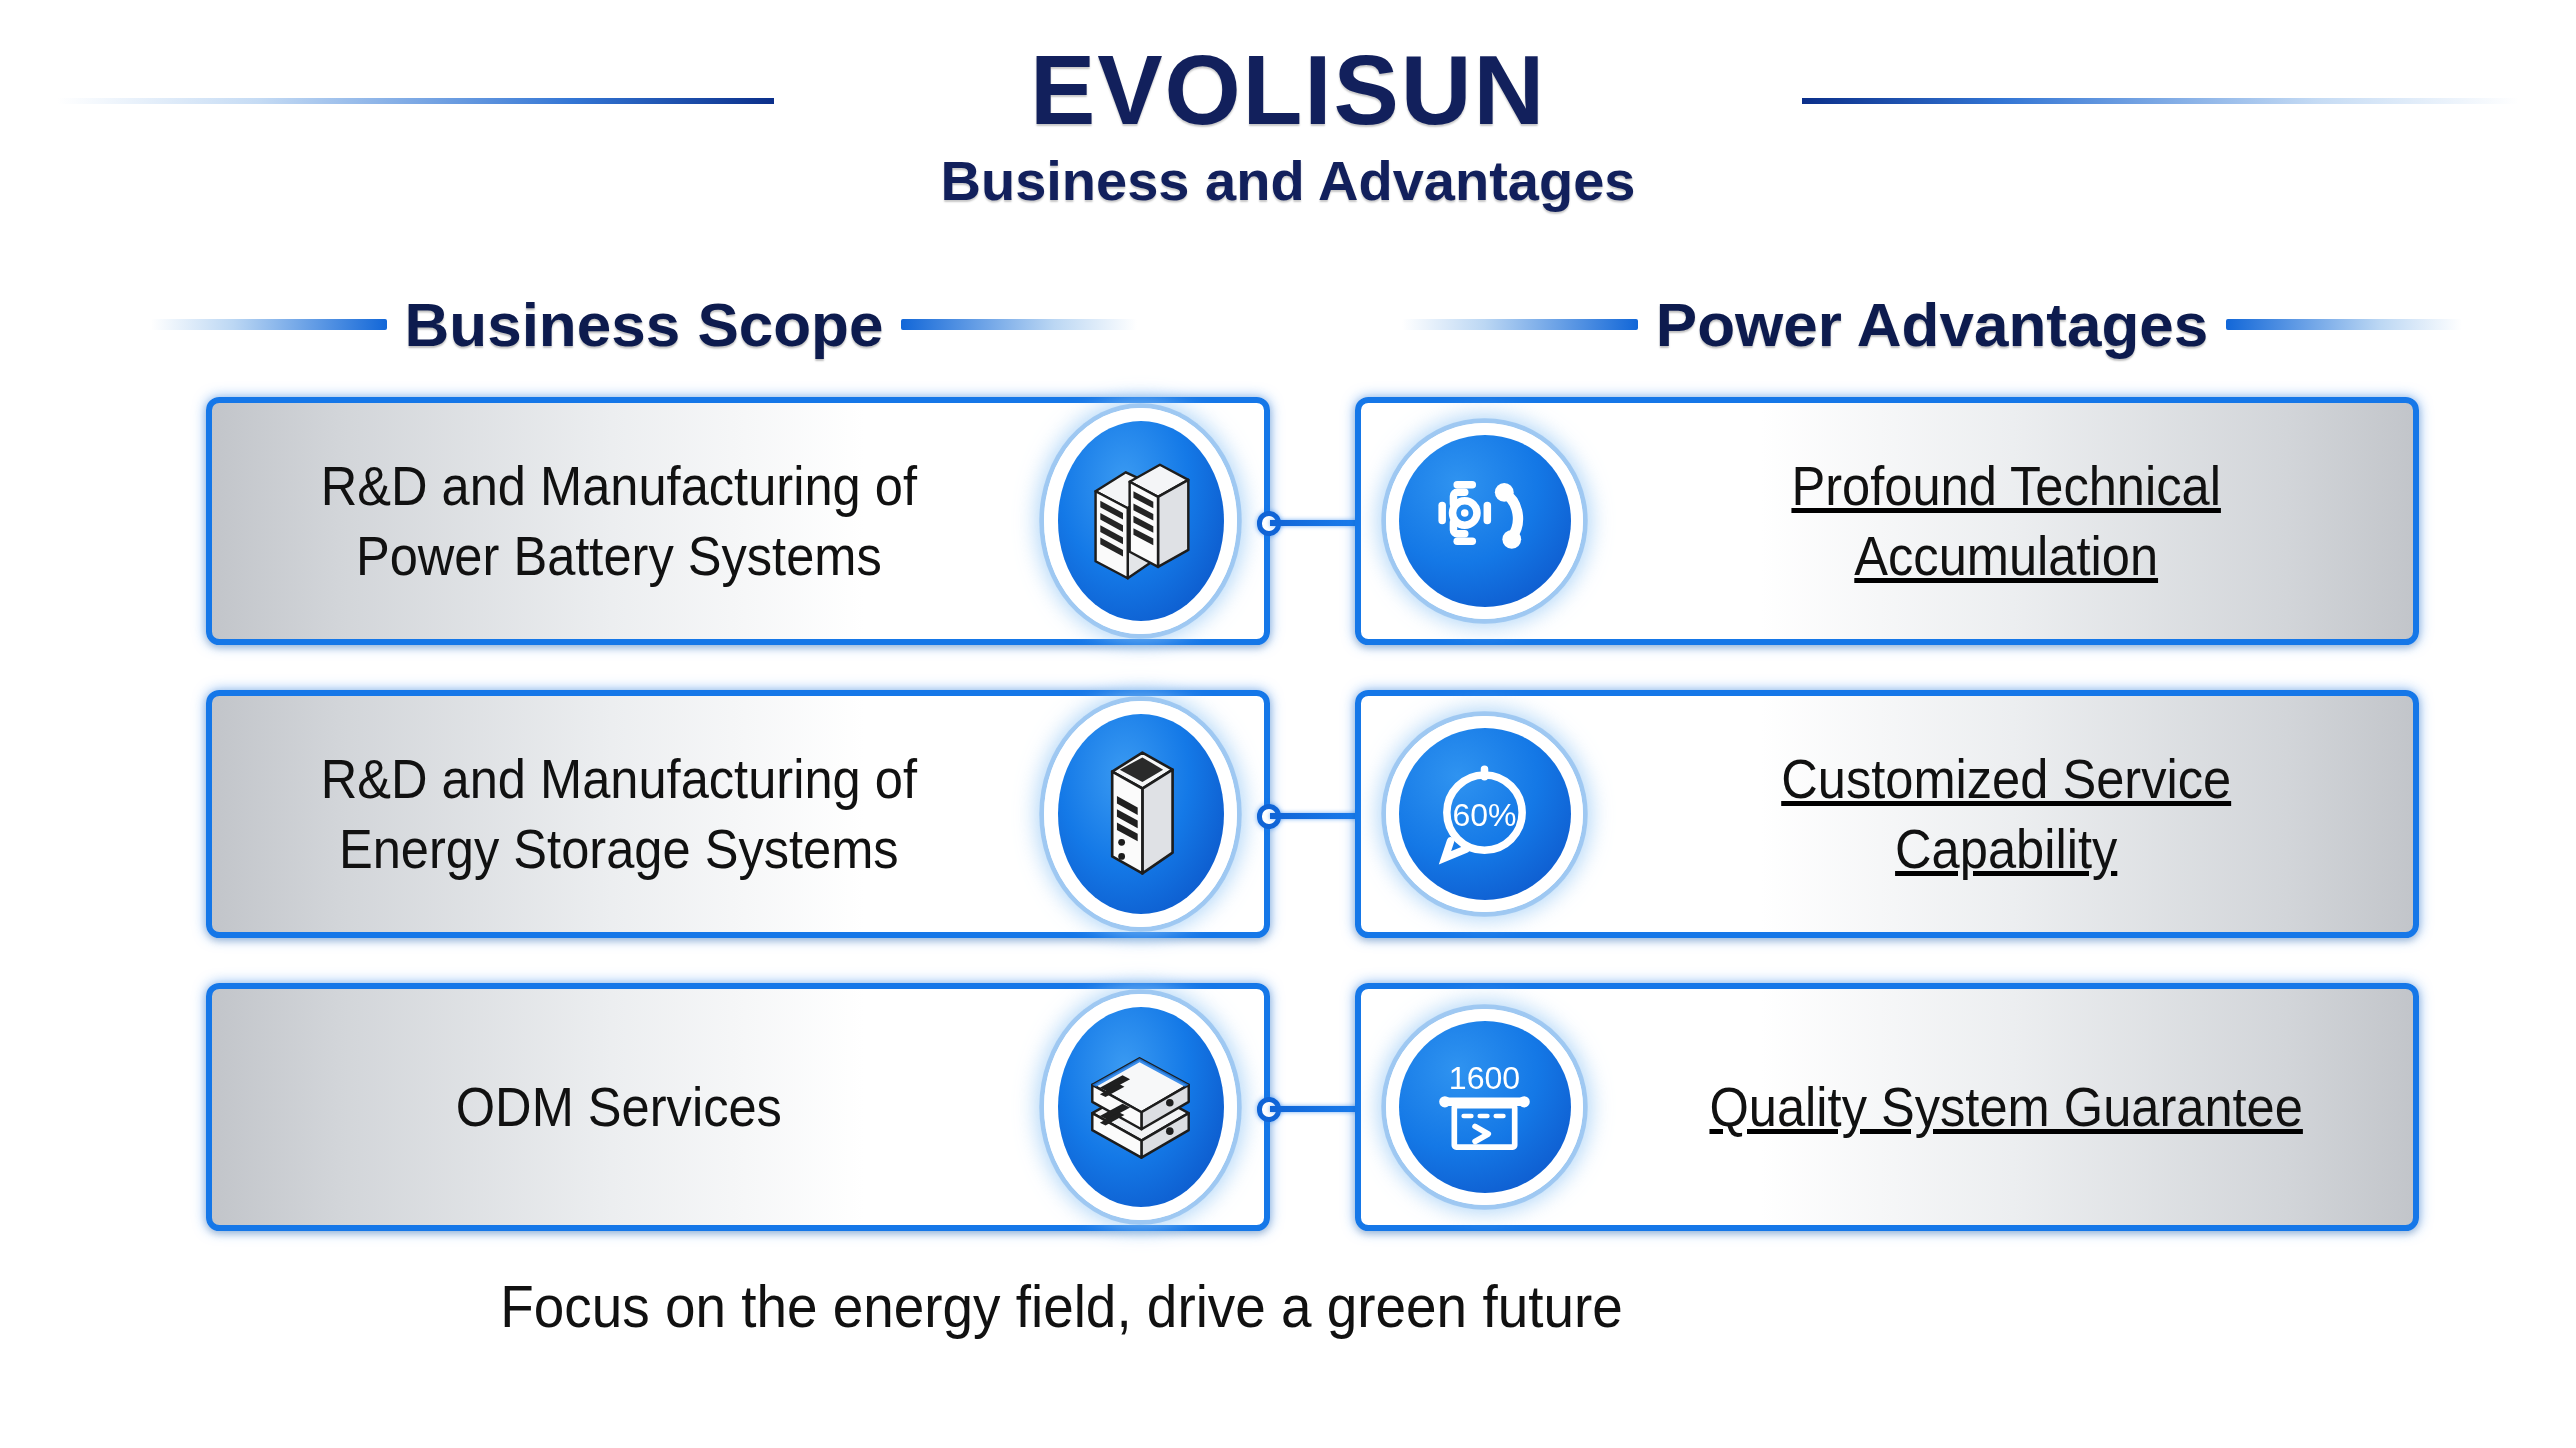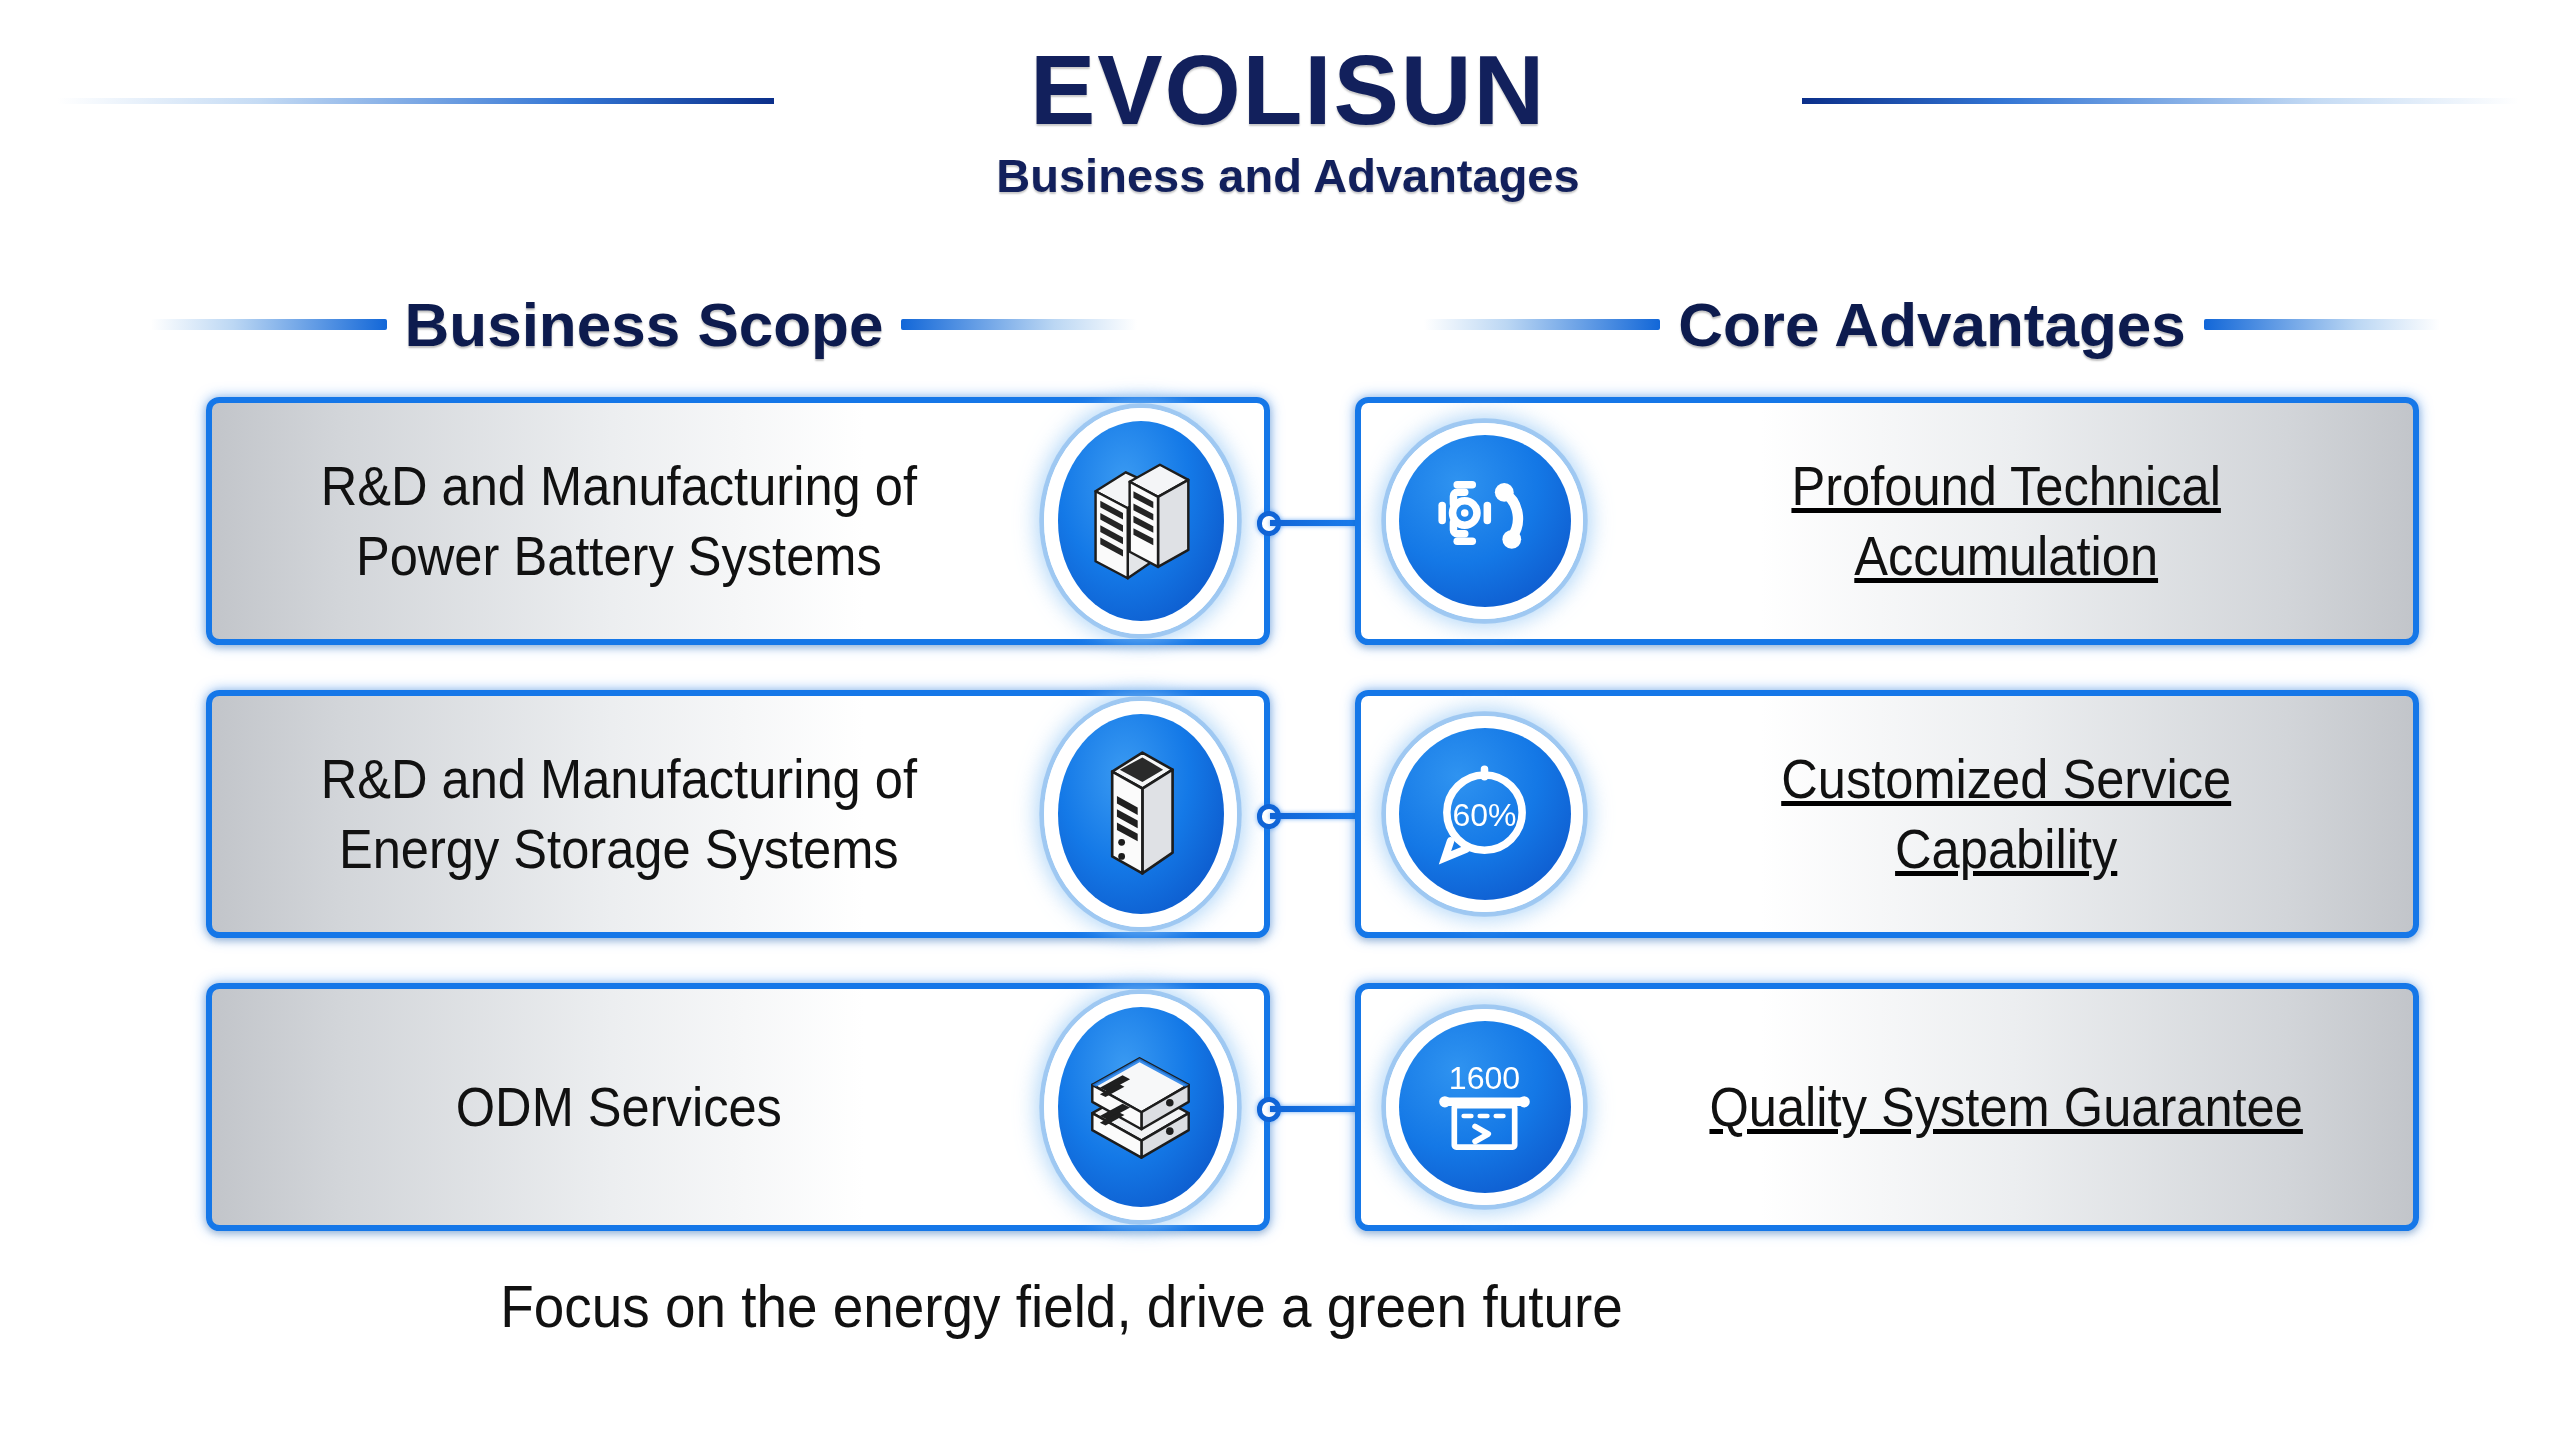--- a/index.html
+++ b/index.html
@@ -21,21 +21,21 @@
   
   .header { position:absolute; top:28px; left:0; width:2576px; text-align:center; }
   .brand-title {
     font-family:"Liberation Sans", sans-serif;
     font-size:98px; font-weight:bold; letter-spacing:1.9px;
     color:#12205c; line-height:1.08;
     text-shadow:0 1.9px 1.9px rgba(0,0,0,.22);
   }
   .brand-sub {
     font-family:"Liberation Sans", sans-serif;
-    font-size:47px; font-weight:bold; color:#12205c;
+    font-size:56px; font-weight:bold; color:#12205c;
     line-height:1.18; margin-top:3.8px;
     text-shadow:0 1.9px 1.9px rgba(0,0,0,.22);
   }
 
   
   .col-headings { position:absolute; top:279px; left:0; width:2576px;
     display:flex; }
   .col-head { width:50%; display:flex; align-items:center; justify-content:center; gap:18px; }
   .col-head-text {
     font-size:62px; font-weight:bold; color:#0d1b4e;
@@ -133,21 +133,21 @@
   </div>
 
   <div class="col-headings">
     <div class="col-head">
       <div class="head-dash l"></div>
       <div class="col-head-text">Business Scope</div>
       <div class="head-dash r"></div>
     </div>
     <div class="col-head">
       <div class="head-dash l"></div>
-      <div class="col-head-text">Core Advantages</div>
+      <div class="col-head-text">Power Advantages</div>
       <div class="head-dash r"></div>
     </div>
   </div>
 
   <div class="rows">
 
     <div class="row">
 
       <div class="card left">
         <div class="card-label">R&amp;D and Manufacturing of

